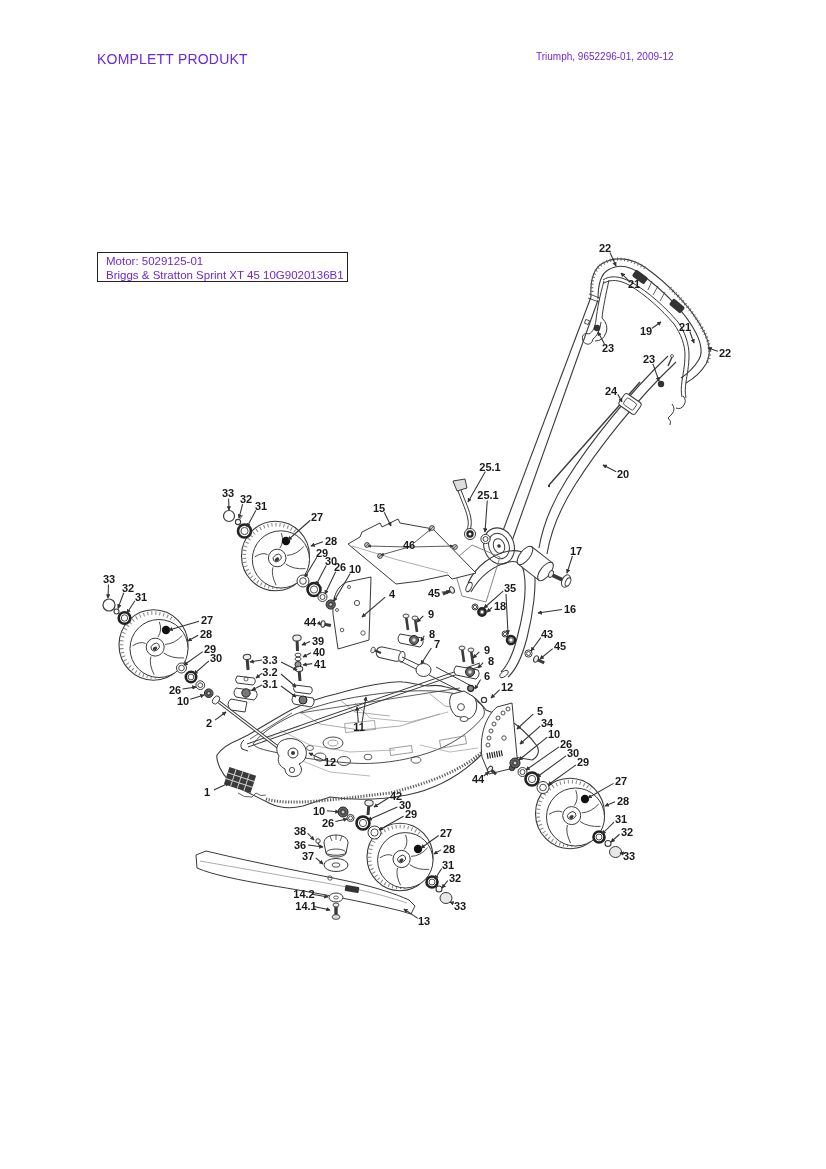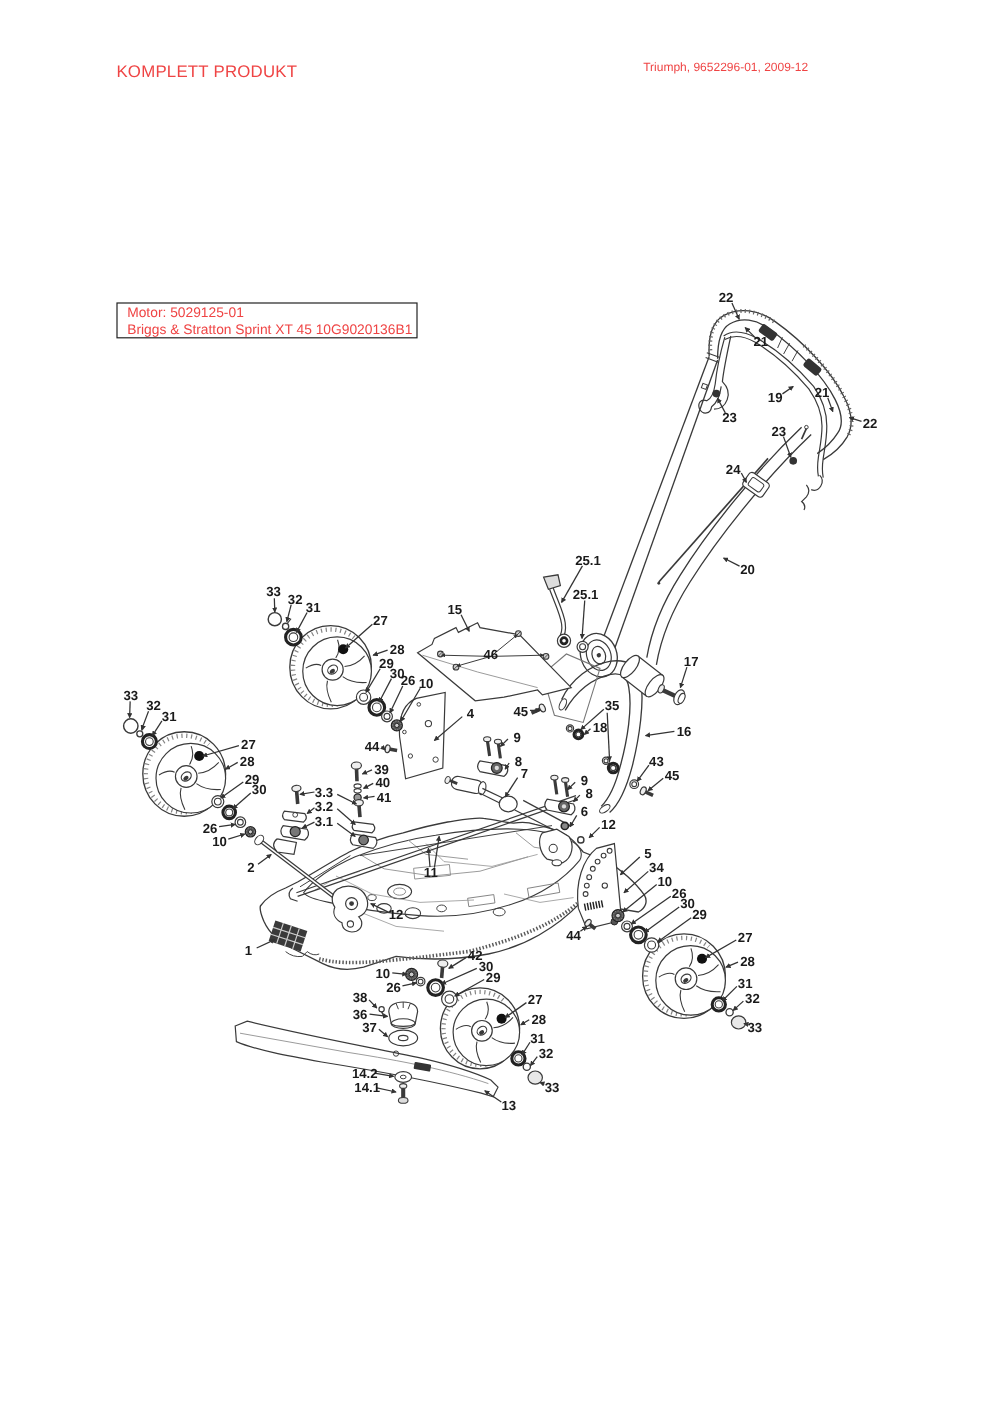--- a/index.html
+++ b/index.html
@@ -1,16 +1,16 @@
 <!DOCTYPE html>
 <html><head><meta charset="utf-8">
 <style>
 html,body{margin:0;padding:0;background:#fff;width:826px;height:1169px;overflow:hidden}
 *{box-sizing:border-box}
-.page{position:relative;width:826px;height:1169px;font-family:"Liberation Sans",sans-serif;color:#ef4444}
+.page{position:relative;width:826px;height:1169px;font-family:"Liberation Sans",sans-serif;color:#6d28d9}
 .hdr-l{position:absolute;left:97px;top:51px;font-size:14px;letter-spacing:0.2px}
 .hdr-r{position:absolute;left:536px;top:51px;font-size:10px}
 .motorbox{position:absolute;left:97px;top:252px;width:251px;height:30px;border:1px solid #222;padding:1px 0 4px 8px;font-size:11.5px;line-height:14px;white-space:nowrap}
 </style></head>
 <body>
 <div class="page">
   <div class="hdr-l">KOMPLETT PRODUKT</div>
   <div class="hdr-r">Triumph, 9652296-01, 2009-12</div>
   <div class="motorbox">Motor: 5029125-01<br>Briggs &amp; Stratton Sprint XT 45 10G9020136B1</div>
   <svg width="826" height="1169" viewBox="0 0 826 1169" style="position:absolute;left:0;top:0">

